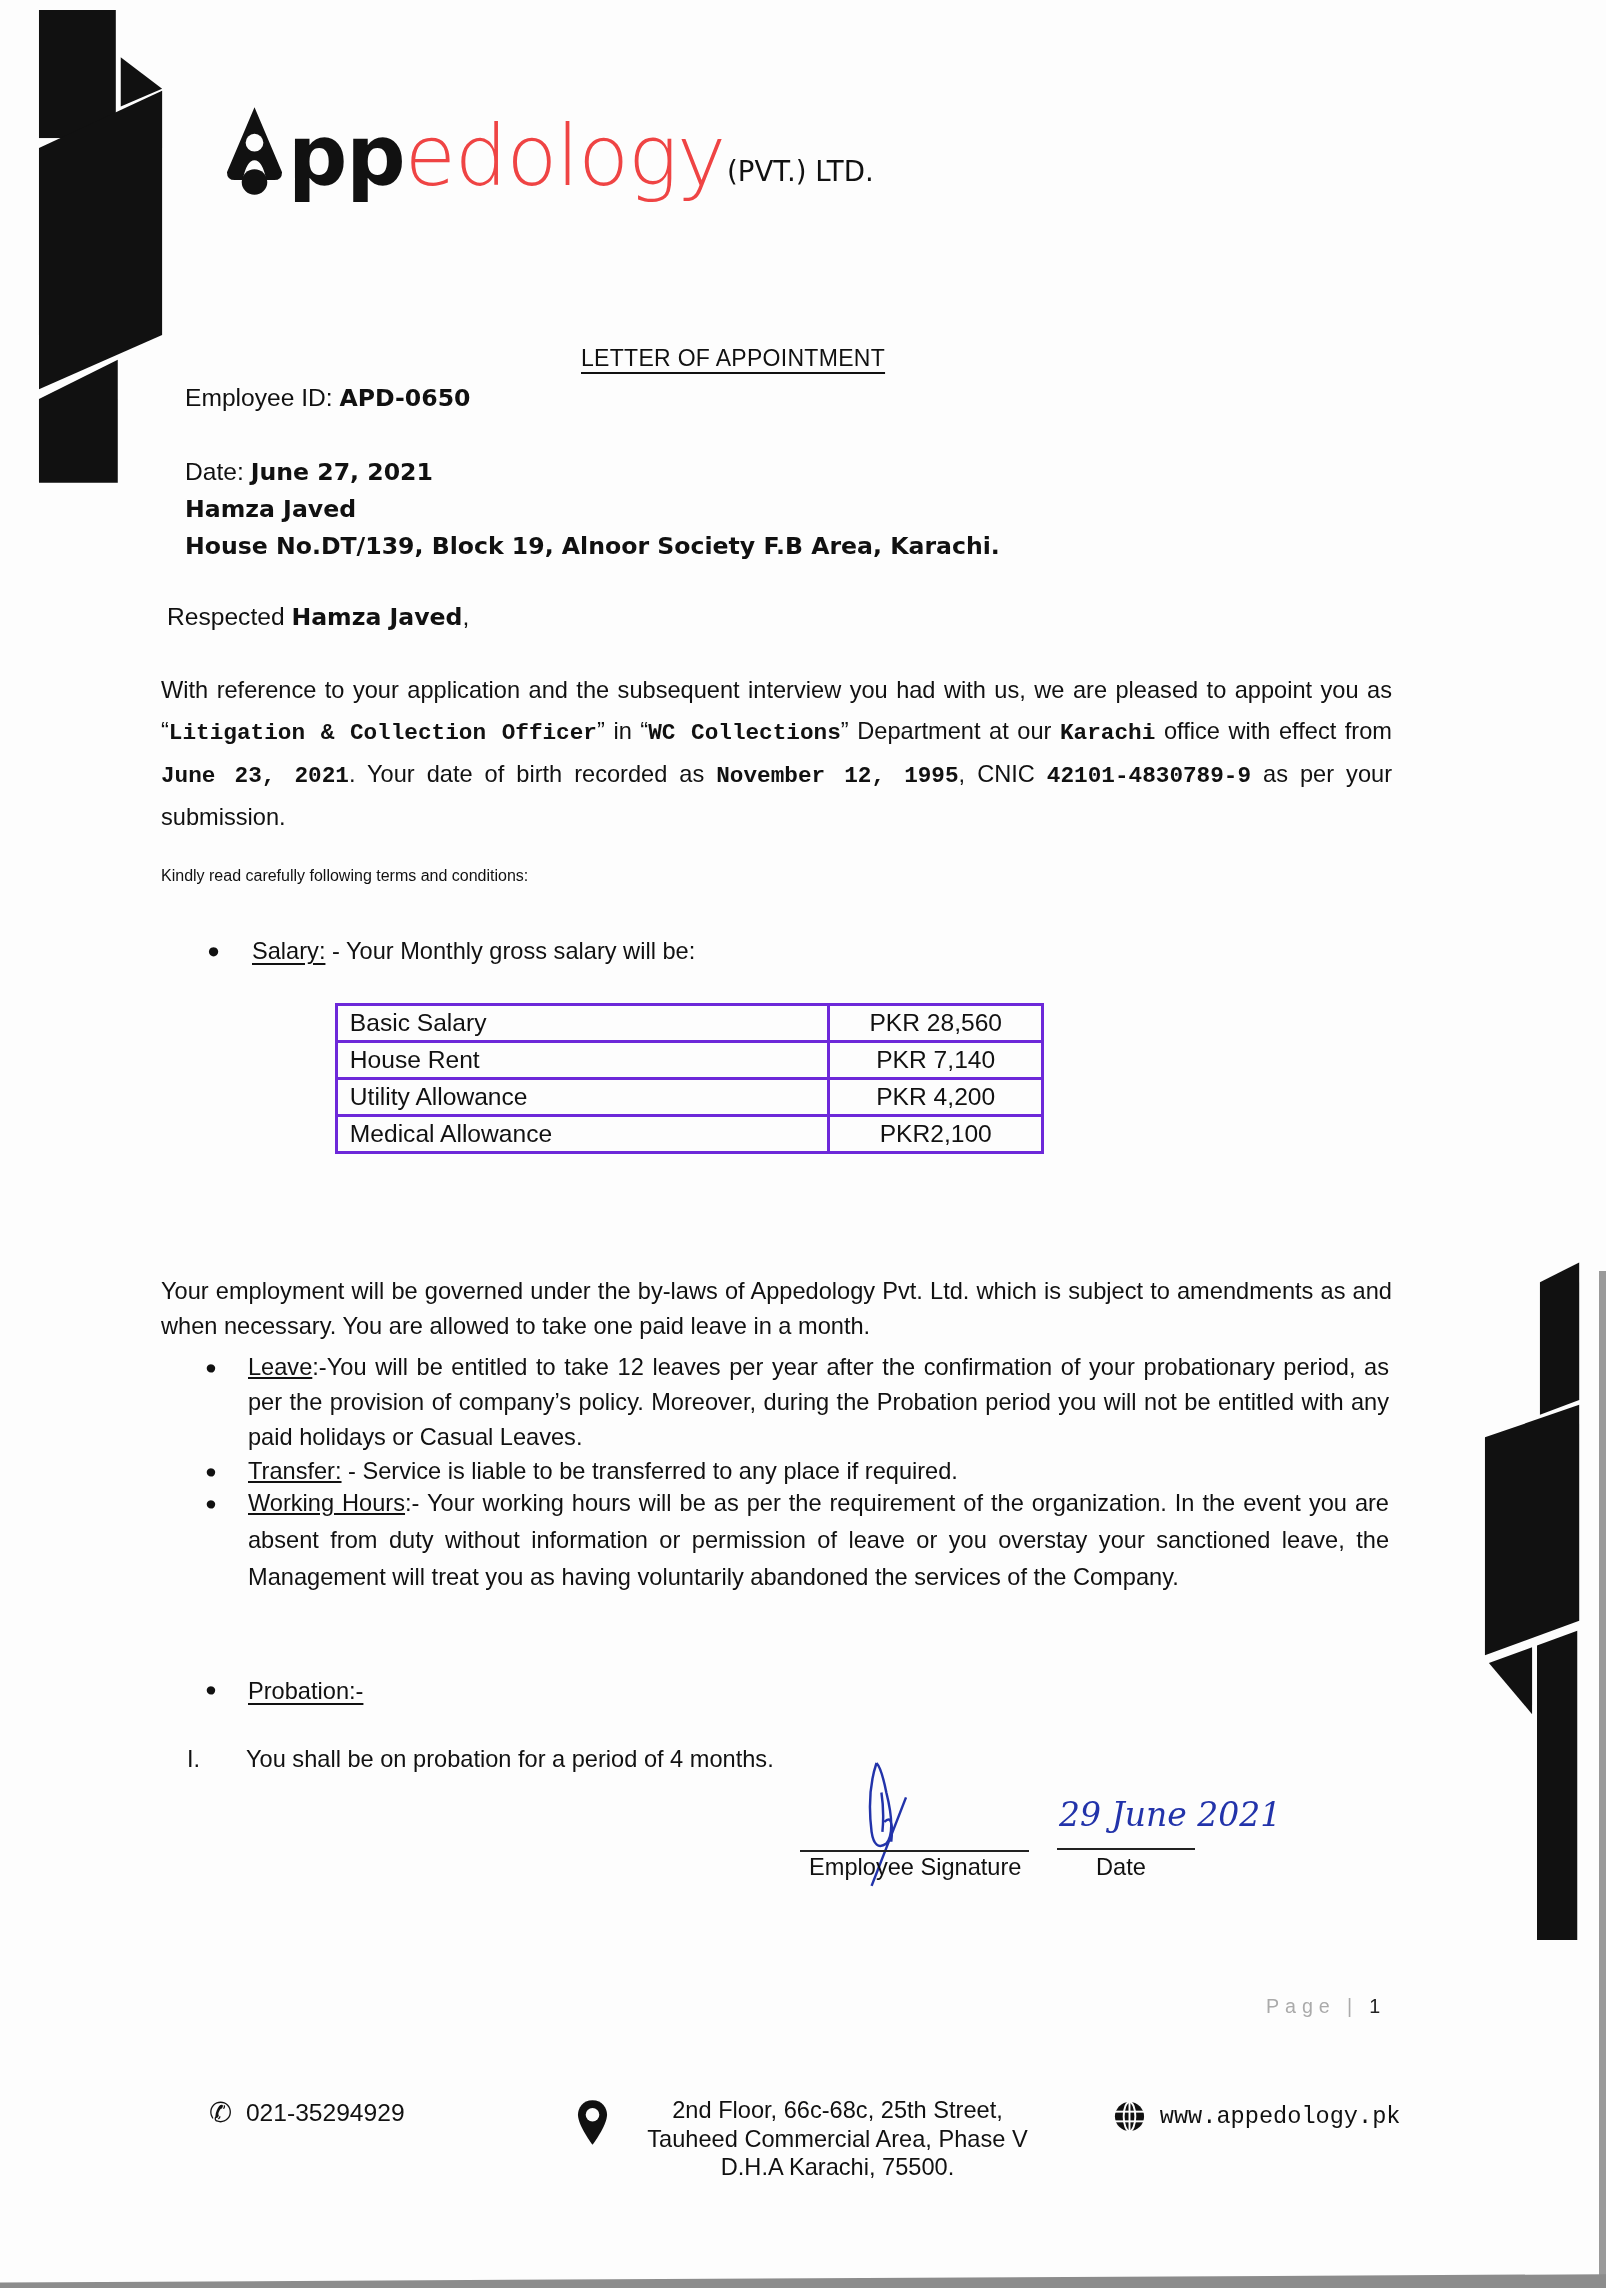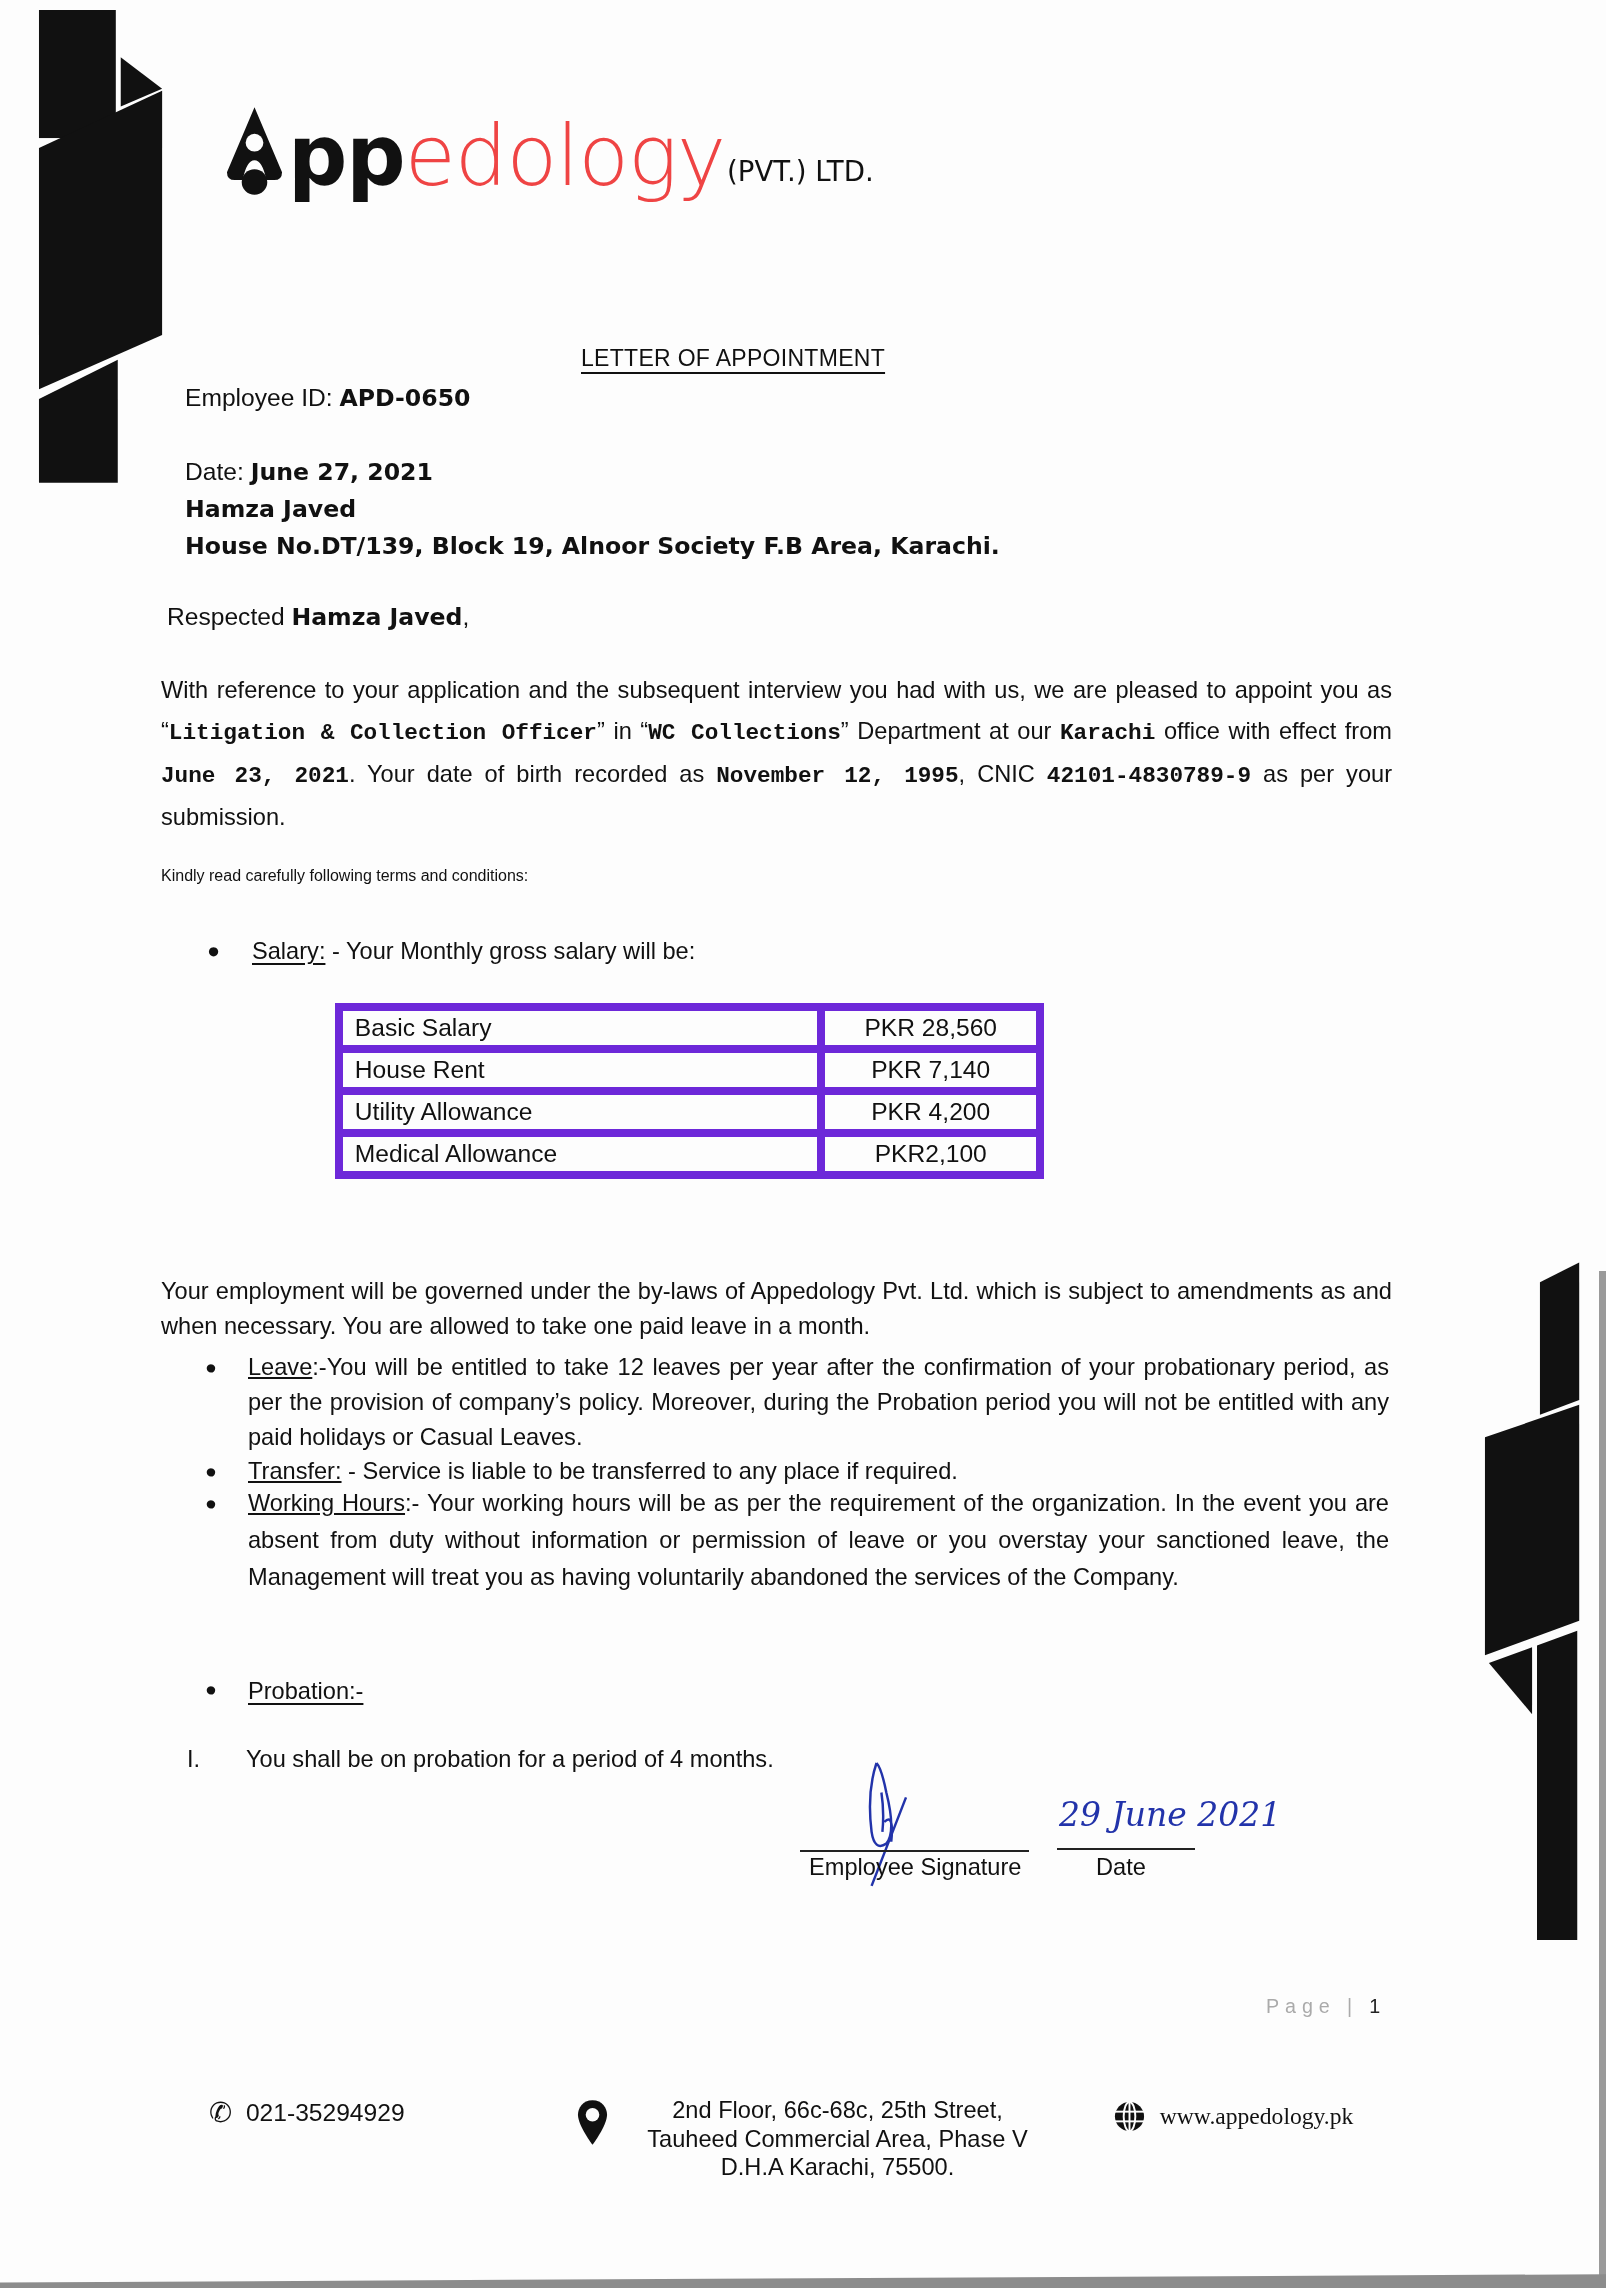--- a/index.html
+++ b/index.html
@@ -50,21 +50,21 @@
   .para.tight { line-height: 35px; }
 
   .bullet { position: absolute; font-size: 23.6px; }
   .bullet .dot { position: absolute; left: -45px; top: 0; font-size: 21.7px; }
   .bullet u { text-underline-offset: 3.9px; }
 
   table.salary {
     position: absolute; left: 335px; top: 1003px;
     border-collapse: collapse; width: 709px; font-size: 24.6px;
   }
-  table.salary td { border: 8px solid #6d28d9; height: 34px; padding: 0 11.8px; }
+  table.salary td { border: 3px solid #6d28d9; height: 34px; padding: 0 11.8px; }
   table.salary td.amt { text-align: center; width: 187px; }
   table.salary tr.total td { font-weight: 700; }
 
   .sig-line { position: absolute; height: 2px; background: #222; }
   .handwriting { position: absolute; color: #2233aa; font-family: "DejaVu Serif", serif; font-style: italic; }
 
   .page-no { position: absolute; left: 1266px; top: 1995px; font-size: 19.7px; color: #aaa; letter-spacing: 5.9px; }
   .page-no b { color: #222; font-weight: 400; letter-spacing: 0; }
 
   .footer-item { position: absolute; display: flex; align-items: center; font-size: 24.6px; }
@@ -199,21 +199,21 @@
 <svg class="abs" style="left:576px;top:2098px;" width="33" height="49" viewBox="0 0 34 50">
   <path d="M17 2 C7 2 2 10 2 17 C2 28 17 48 17 48 C17 48 32 28 32 17 C32 10 27 2 17 2 Z" fill="#111"></path>
   <circle cx="17" cy="17" r="7" fill="#fdfdfd"></circle>
 </svg>
 <div class="footer-addr">
   <div>2nd Floor, 66c-68c, 25th Street,</div>
   <div>Tauheed Commercial Area, Phase V</div>
   <div>D.H.A Karachi, 75500.</div>
 </div>
 
-<div class="footer-item" style="left:1113px;top:2100px;font-family:Liberation Serif, serif;font-size:23.6px;">
+<div class="footer-item" style="left:1113px;top:2100px;font-family:Liberation Mono, monospace;font-size:23.6px;">
   <svg width="33" height="33" viewBox="0 0 34 34" style="margin-right:13.8px;">
     <circle cx="17" cy="17" r="15" fill="#111"></circle>
     <ellipse cx="17" cy="17" rx="6" ry="15" fill="none" stroke="#fdfdfd" stroke-width="2"></ellipse>
     <line x1="2" y1="12" x2="32" y2="12" stroke="#fdfdfd" stroke-width="2"></line>
     <line x1="2" y1="22" x2="32" y2="22" stroke="#fdfdfd" stroke-width="2"></line>
     <line x1="17" y1="2" x2="17" y2="32" stroke="#fdfdfd" stroke-width="2"></line>
   </svg>
   <span>www.appedology.pk</span>
 </div>
 

